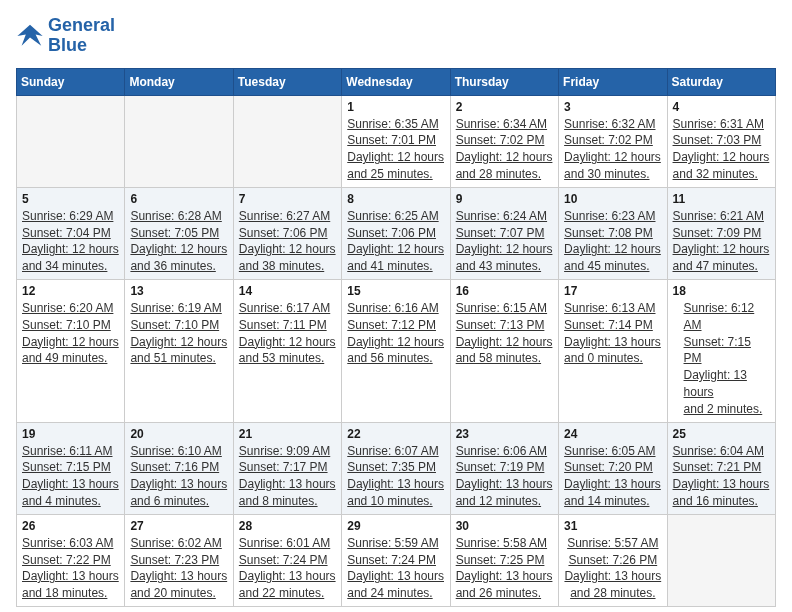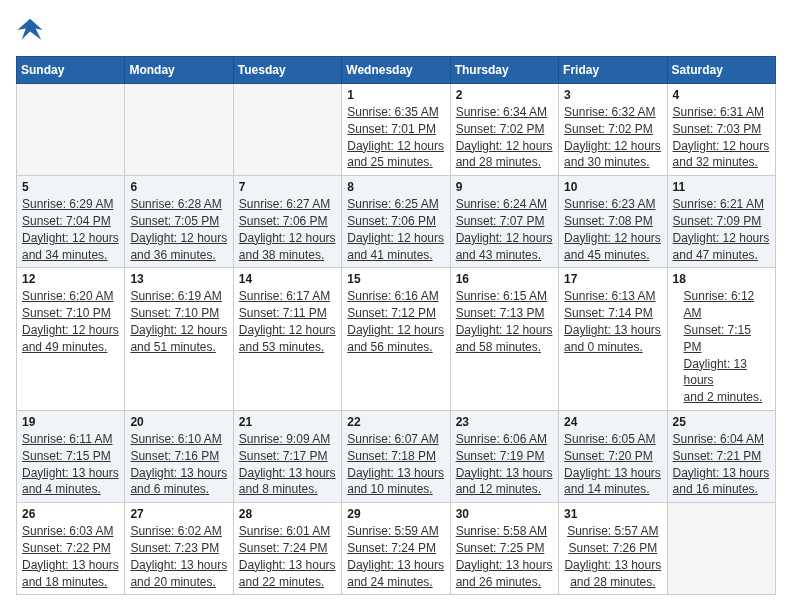--- a/index.html
+++ b/index.html
@@ -91,20 +91,26 @@
     }
   </style>
 </head>
 <body>
 
 <div class="header">
   <div class="logo">
     <svg class="logo-bird" viewBox="0 0 40 40" xmlns="http://www.w3.org/2000/svg">
       <polygon points="20,4 38,20 28,18 36,34 20,22 8,34 14,18 2,20" fill="#2563a8"></polygon>
     </svg>
+    <div>
+      <div class="logo-text">
+        <span>General</span><br>
+        <span>Blue</span>
+      </div>
+    </div>
   </div>
   <div class="title-block">
     <div class="month-title"></div>
     <div class="subtitle"></div>
   </div>
 </div>
 
 <table class="calendar">
   <thead>
     <tr>
@@ -271,21 +277,21 @@
         <td>
           <div class="day-num">21</div>
           <div class="day-info" style="white-space: pre-line;">Sunrise: 9:09 AM
 Sunset: 7:17 PM
 Daylight: 13 hours
 and 8 minutes.</div>
         </td>
         <td>
           <div class="day-num">22</div>
           <div class="day-info" style="white-space: pre-line;">Sunrise: 6:07 AM
-Sunset: 7:18 PM
+Sunset: 7:35 PM
 Daylight: 13 hours
 and 10 minutes.</div>
         </td>
         <td>
           <div class="day-num">23</div>
           <div class="day-info" style="white-space: pre-line;">Sunrise: 6:06 AM
 Sunset: 7:19 PM
 Daylight: 13 hours
 and 12 minutes.</div>
         </td>

